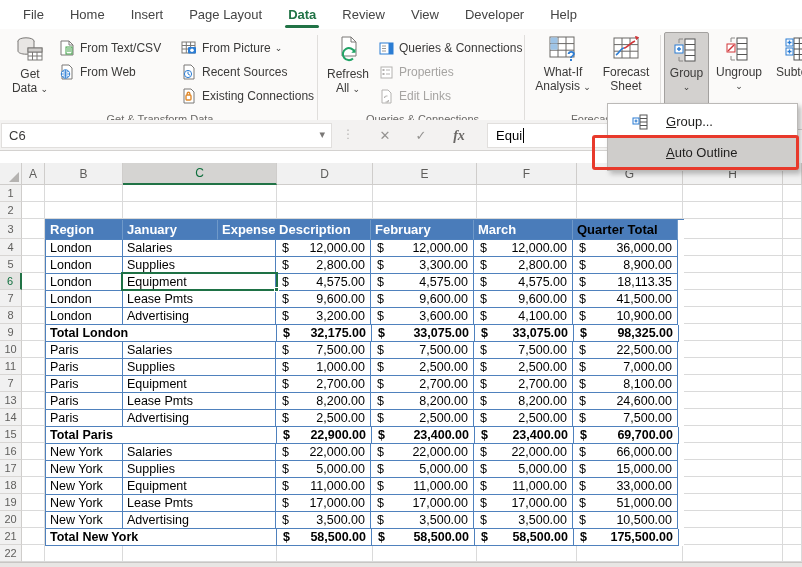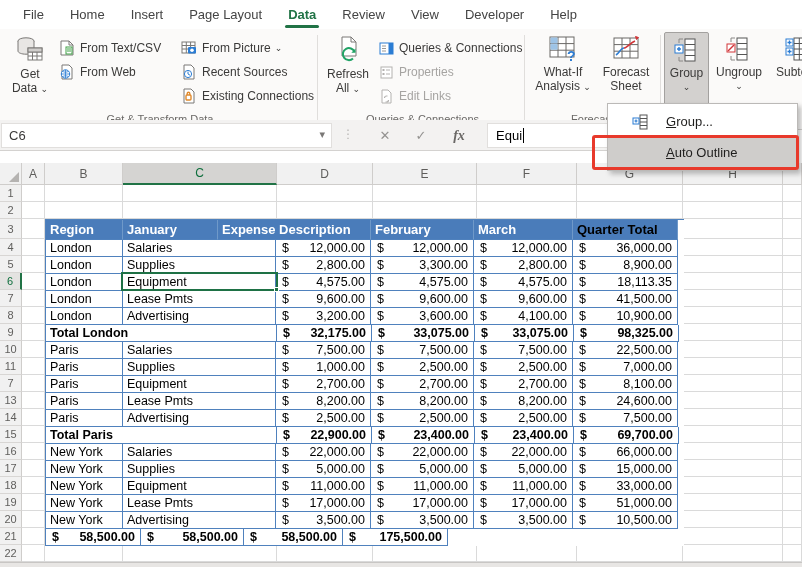--- a/index.html
+++ b/index.html
@@ -925,20 +925,21 @@
             <div class="t-cell money" style="flex: 0 0 99px;">
               <span>$</span>
               <span>3,500.00</span>
             </div>
             <div class="t-cell money" style="flex: 0 0 105px;">
               <span>$</span>
               <span>10,500.00</span>
             </div>
           </div>
           <div class="t-row total" style="height: 17px;">
+            <div class="t-cell" style="flex: 0 0 231px;">Total New York</div>
             <div class="t-cell money" style="flex: 0 0 95px;">
               <span>$</span>
               <span>58,500.00</span>
             </div>
             <div class="t-cell money" style="flex: 0 0 103px;">
               <span>$</span>
               <span>58,500.00</span>
             </div>
             <div class="t-cell money" style="flex: 0 0 99px;">
               <span>$</span>

